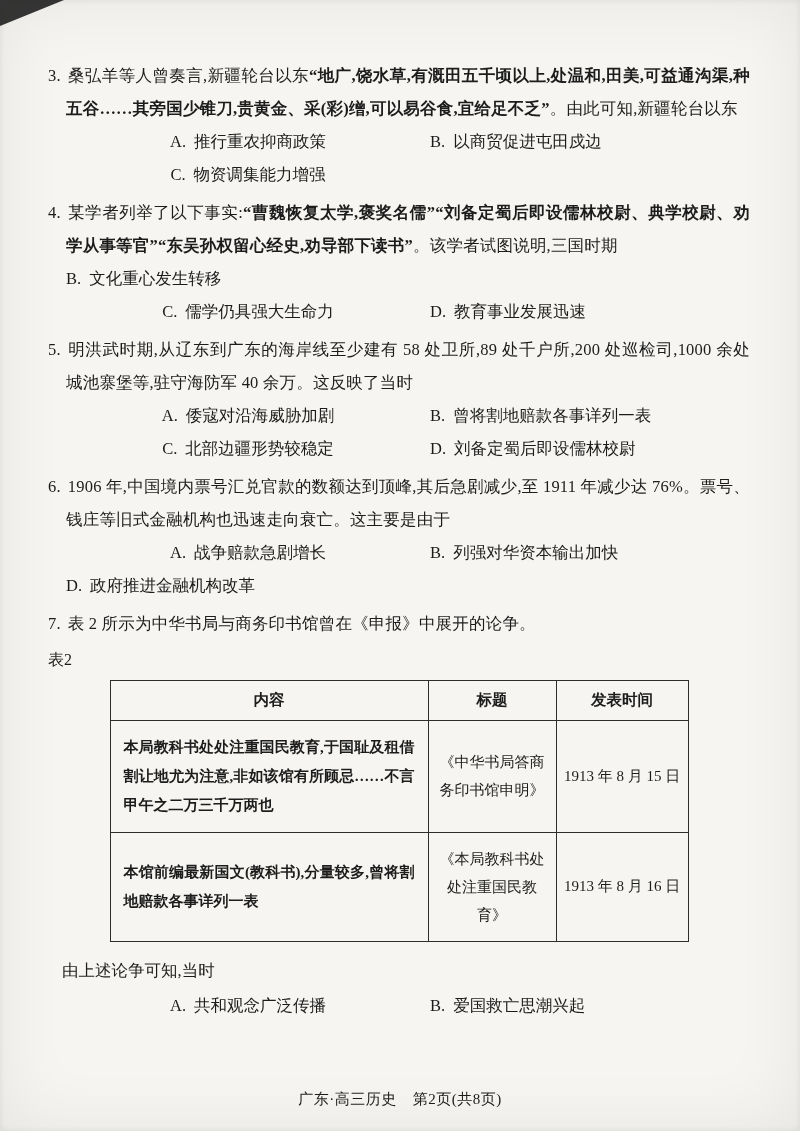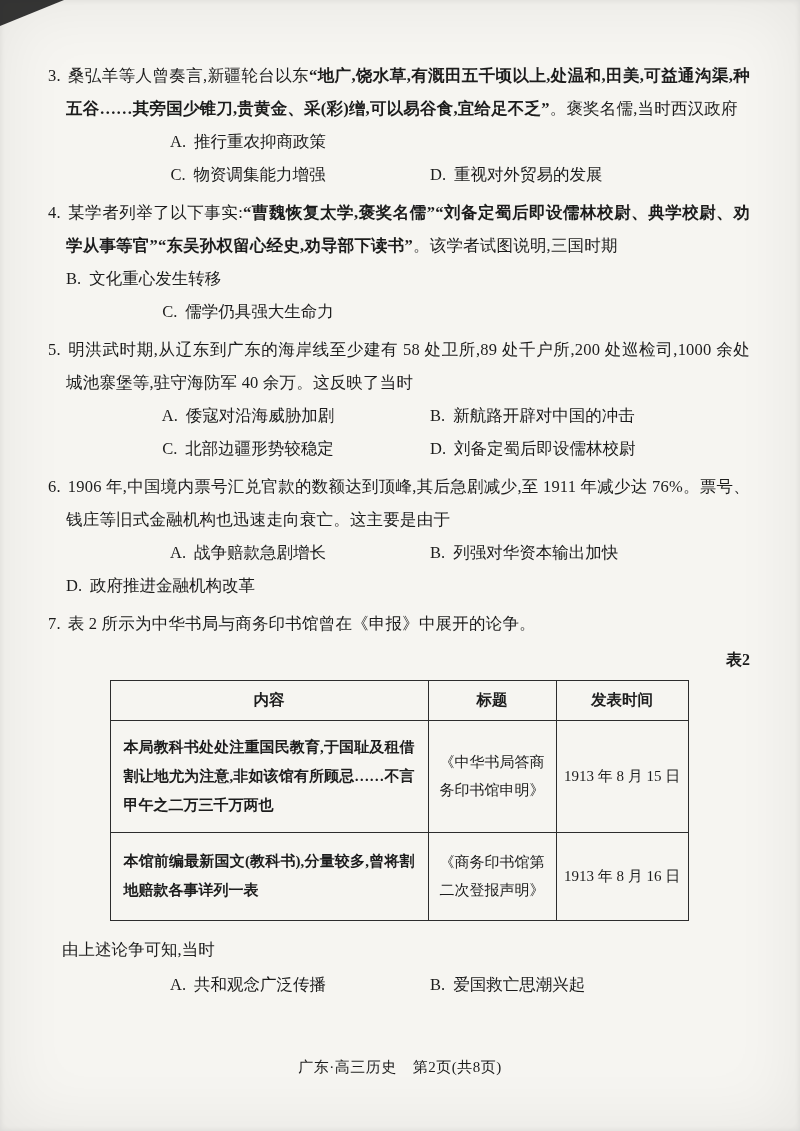--- a/index.html
+++ b/index.html
@@ -45,22 +45,22 @@
     padding-left: 18px;
     font-size: 16.5px;
     line-height: 33px;
     text-align: center;
   }
   .opt { display: block; white-space: nowrap; }
   .opt-first { width: 364px; flex: none; }
   .opt-label { margin-right: 8px; }
 
   .tbl-caption {
-    text-align: right;
-    font-weight: bold;
+    text-align: left;
+    font-weight: normal;
     font-size: 16px;
     margin: 9px 0 9px;
   }
   table.exam-table {
     border-collapse: collapse;
     margin: 0 auto 12px;
     table-layout: fixed;
   }
   .exam-table th, .exam-table td { border: 1.6px solid #2d2d2d; }
   .exam-table th {
@@ -91,59 +91,60 @@
     font-size: 16.5px;
     line-height: 33px;
     padding-left: 14px;
     margin: 4px 0 2px;
   }
 
   .page-footer {
     margin-top: auto;
     text-align: center;
     font-size: 15px;
-    padding-bottom: 54px;
+    padding-bottom: 22px;
     letter-spacing: 0.5px;
   }
   .page-footer .gap { display: inline-block; width: 16px; }
 </style>
 </head>
 <body>
 
 <div class="page">
   <div class="scan-corner"></div>
 
   <div class="content">
 
     <section class="question">
-      <p class="stem"><span class="q-num">3.</span><span><span>桑弘羊等人曾奏言,新疆轮台以东</span><span class="seg-bold">“地广,饶水草,有溉田五千顷以上,处温和,田美,可益通沟渠,种五谷……其旁国少锥刀,贵黄金、采(彩)缯,可以易谷食,宜给足不乏”</span><span>。褒奖名儒,当时西汉政府</span></span></p>
+      <p class="stem"><span class="q-num">3.</span><span><span>桑弘羊等人曾奏言,新疆轮台以东</span><span class="seg-bold">“地广,饶水草,有溉田五千顷以上,处温和,田美,可益通沟渠,种五谷……其旁国少锥刀,贵黄金、采(彩)缯,可以易谷食,宜给足不乏”</span><span>。由此可知,新疆轮台以东</span></span></p>
       <div class="opt-row">
         <span class="opt opt-first"><span class="opt-label">A.</span><span>推行重农抑商政策</span></span>
+        <span class="opt"><span class="opt-label">B.</span><span>以商贸促进屯田戍边</span></span>
       </div>
       <div class="opt-row">
         <span class="opt opt-first"><span class="opt-label">C.</span><span>物资调集能力增强</span></span>
-        <span class="opt"><span class="opt-label">D.</span><span>重视对外贸易的发展</span></span>
       </div>
     </section>
 
     <section class="question">
       <p class="stem"><span class="q-num">4.</span><span><span>某学者列举了以下事实:</span><span class="seg-bold">“曹魏恢复太学,褒奖名儒”“刘备定蜀后即设儒林校尉、典学校尉、劝学从事等官”“东吴孙权留心经史,劝导部下读书”</span><span>。该学者试图说明,三国时期</span></span></p>
       <div class="opt-row">
         <span class="opt"><span class="opt-label">B.</span><span>文化重心发生转移</span></span>
       </div>
       <div class="opt-row">
         <span class="opt opt-first"><span class="opt-label">C.</span><span>儒学仍具强大生命力</span></span>
+        <span class="opt"><span class="opt-label">D.</span><span>教育事业发展迅速</span></span>
       </div>
     </section>
 
     <section class="question">
       <p class="stem"><span class="q-num">5.</span><span><span>明洪武时期,从辽东到广东的海岸线至少建有 58 处卫所,89 处千户所,200 处巡检司,1000 余处城池寨堡等,驻守海防军 40 余万。这反映了当时</span></span></p>
       <div class="opt-row">
         <span class="opt opt-first"><span class="opt-label">A.</span><span>倭寇对沿海威胁加剧</span></span>
-        <span class="opt"><span class="opt-label">B.</span><span>新航路开辟对中国的冲击</span></span>
+        <span class="opt"><span class="opt-label">B.</span><span>曾将割地赔款各事详列一表</span></span>
       </div>
       <div class="opt-row">
         <span class="opt opt-first"><span class="opt-label">C.</span><span>北部边疆形势较稳定</span></span>
         <span class="opt"><span class="opt-label">D.</span><span>刘备定蜀后即设儒林校尉</span></span>
       </div>
     </section>
 
     <section class="question">
       <p class="stem"><span class="q-num">6.</span><span><span>1906 年,中国境内票号汇兑官款的数额达到顶峰,其后急剧减少,至 1911 年减少达 76%。票号、钱庄等旧式金融机构也迅速走向衰亡。这主要是由于</span></span></p>
       <div class="opt-row">
@@ -174,21 +175,21 @@
           </tr>
         </thead>
         <tbody>
           <tr class="row-tall">
             <td class="cell-content">本局教科书处处注重国民教育,于国耻及租借割让地尤为注意,非如该馆有所顾忌……不言甲午之二万三千万两也</td>
             <td class="cell-title">《中华书局答商务印书馆申明》</td>
             <td class="cell-date">1913 年 8 月 15 日</td>
           </tr>
           <tr class="row-short">
             <td class="cell-content">本馆前编最新国文(教科书),分量较多,曾将割地赔款各事详列一表</td>
-            <td class="cell-title">《商务印书馆第二次登报声明》</td>
+            <td class="cell-title">《本局教科书处处注重国民教育》</td>
             <td class="cell-date">1913 年 8 月 16 日</td>
           </tr>
         </tbody>
       </table>
 
       <p class="followup">由上述论争可知,当时</p>
 
       <div class="opt-row">
         <span class="opt opt-first"><span class="opt-label">A.</span><span>共和观念广泛传播</span></span>
         <span class="opt"><span class="opt-label">B.</span><span>爱国救亡思潮兴起</span></span>

